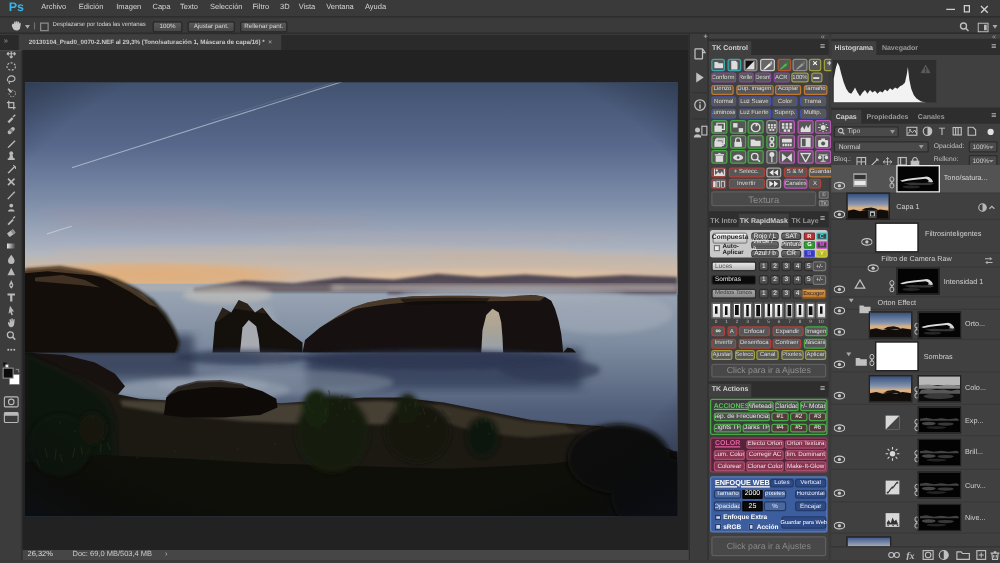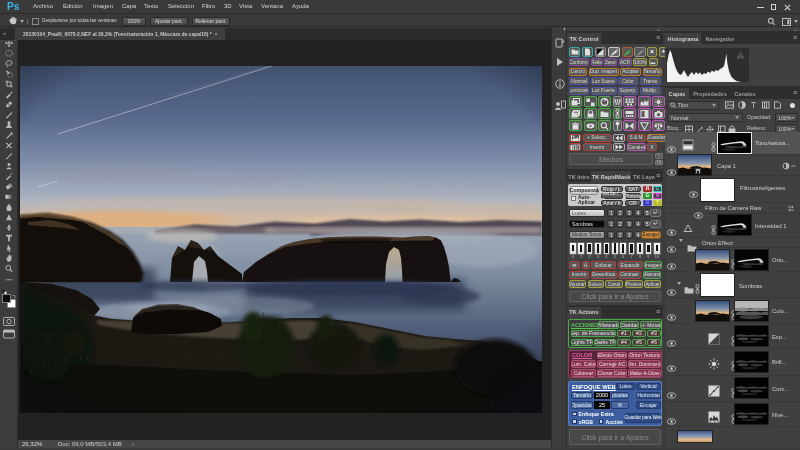--- a/index.html
+++ b/index.html
@@ -658,21 +658,21 @@
           <svg width="8" height="6" viewBox="0 0 8 6">
             <path d="M0.5 0.5 L0.5 5.5 L3.8 3 Z M4.2 0.5 L4.2 5.5 L7.5 3 Z" fill="#e8e8e8"></path>
           </svg>
         </div>
         <div class="tkb" style="width:19px;border-color:#b857b8;"><svg width="6" height="7" viewBox="0 0 6 7">
             <rect x="1" y="2" width="4" height="4.5" fill="#e05050"></rect>
             <rect x="0.5" y="1" width="5" height="0.8" fill="#e05050"></rect>
           </svg>&nbsp;Canales</div>
         <div class="tkb" style="width:10px;border-color:#b04038;">X</div>
       </div>
-      <div style="position:absolute;left:2px;top:126px;width:84px;height:12px;background:#4a4a4a;border:1px solid #5e5e5e;border-radius:2px;color:#8d8d8d;font-size:7.5px;display:flex;align-items:center;justify-content:center;">Medios</div>
+      <div style="position:absolute;left:2px;top:126px;width:84px;height:12px;background:#4a4a4a;border:1px solid #5e5e5e;border-radius:2px;color:#8d8d8d;font-size:7.5px;display:flex;align-items:center;justify-content:center;">Textura</div>
       <div style="position:absolute;left:88px;top:126px;width:8px;height:5.5px;background:#555;border:1px solid #777;border-radius:1px;color:#ccc;font-size:4px;display:flex;align-items:center;justify-content:center;">©</div>
       <div style="position:absolute;left:88px;top:132.5px;width:8px;height:5.5px;background:#555;border:1px solid #777;border-radius:1px;color:#ccc;font-size:4px;display:flex;align-items:center;justify-content:center;">TK</div>
       <div class="tabsbar" style="top:142px;height:13px;">
         <div class="ptab" style="left:0;width:24px;">TK Intro</div>
         <div class="ptab active" style="left:24px;width:40px;">TK RapidMask</div>
         <div class="ptab" style="left:64px;width:26px;">TK Laye</div>
         <span class="pmenu">≡</span>
       </div>
       <div style="position:absolute;left:1px;top:157px;width:94px;height:22px;background:#c9c9c9;border-radius:2px;">
         <div style="position:absolute;left:2px;top:1.5px;width:28px;height:9px;background:linear-gradient(#fdfdfd,#c2c2c2);border:1px solid #888;border-radius:2px;color:#222;font-size:5.4px;font-weight:bold;display:flex;align-items:center;justify-content:center;">Compuesta</div>
@@ -1210,20 +1210,37 @@
               <linearGradient id="fon" x1="0" y1="0" x2="0" y2="1">
                 <stop offset="0" stop-color="#40588c"></stop>
                 <stop offset="0.5" stop-color="#8c9ab2"></stop>
                 <stop offset="0.78" stop-color="#e2bb86"></stop>
                 <stop offset="1" stop-color="#caa070"></stop>
               </linearGradient>
             </defs>
 <rect width="34" height="11" fill="url(#fon)"></rect>
           </svg></div>
       </div>
+      <div style="position:absolute;left:0;top:409.5px;width:135px;height:11.5px;background:#404040;border-top:1px solid #333;">
+        <svg width="90" height="10" viewBox="0 0 90 10" style="position:absolute;left:45px;top:1px;">
+<g fill="none" stroke="#c0c0c0" stroke-width="0.9">
+<circle cx="3" cy="5" r="2"></circle>
+            <circle cx="7.5" cy="5" r="2"></circle>
+<text x="15" y="8" font-size="8" font-style="italic" font-weight="bold" fill="#c0c0c0" stroke="none" font-family="Liberation Serif">fx</text>
+<rect x="28.5" y="1.5" width="8" height="7"></rect>
+            <circle cx="32.5" cy="5" r="2.2"></circle>
+<circle cx="45" cy="5" r="3.6"></circle>
+            <path d="M45 1.4 A3.6 3.6 0 0 1 45 8.6 Z" fill="#c0c0c0" stroke="none"></path>
+<path d="M55.5 2.5 L59 2.5 L60 3.8 L65.5 3.8 L65.5 8.5 L55.5 8.5 Z"></path>
+<rect x="71.5" y="1.5" width="7" height="7"></rect>
+            <path d="M75 3 L75 7 M73 5 L77 5" stroke-width="0.8"></path>
+<path d="M83.5 3.5 L88.5 3.5 L88 8.5 L84 8.5 Z M82.5 3.5 L89.5 3.5 M85 2.5 L87 2.5 M85 5 L85 7 M87 5 L87 7"></path>
+</g>
+        </svg>
+      </div>
     </div>
   <div id="statusbar">
     <span style="position:absolute;left:4px;top:1px;">26,32%</span>
     <span style="position:absolute;left:40px;top:1px;color:#cccccc;">Doc: 69,0 MB/503,4 MB</span>
     <span style="position:absolute;left:114px;top:1px;color:#bbbbbb;">›</span>
   </div>
   <div id="winbottom"></div>
 </div>
 
 </body></html>

